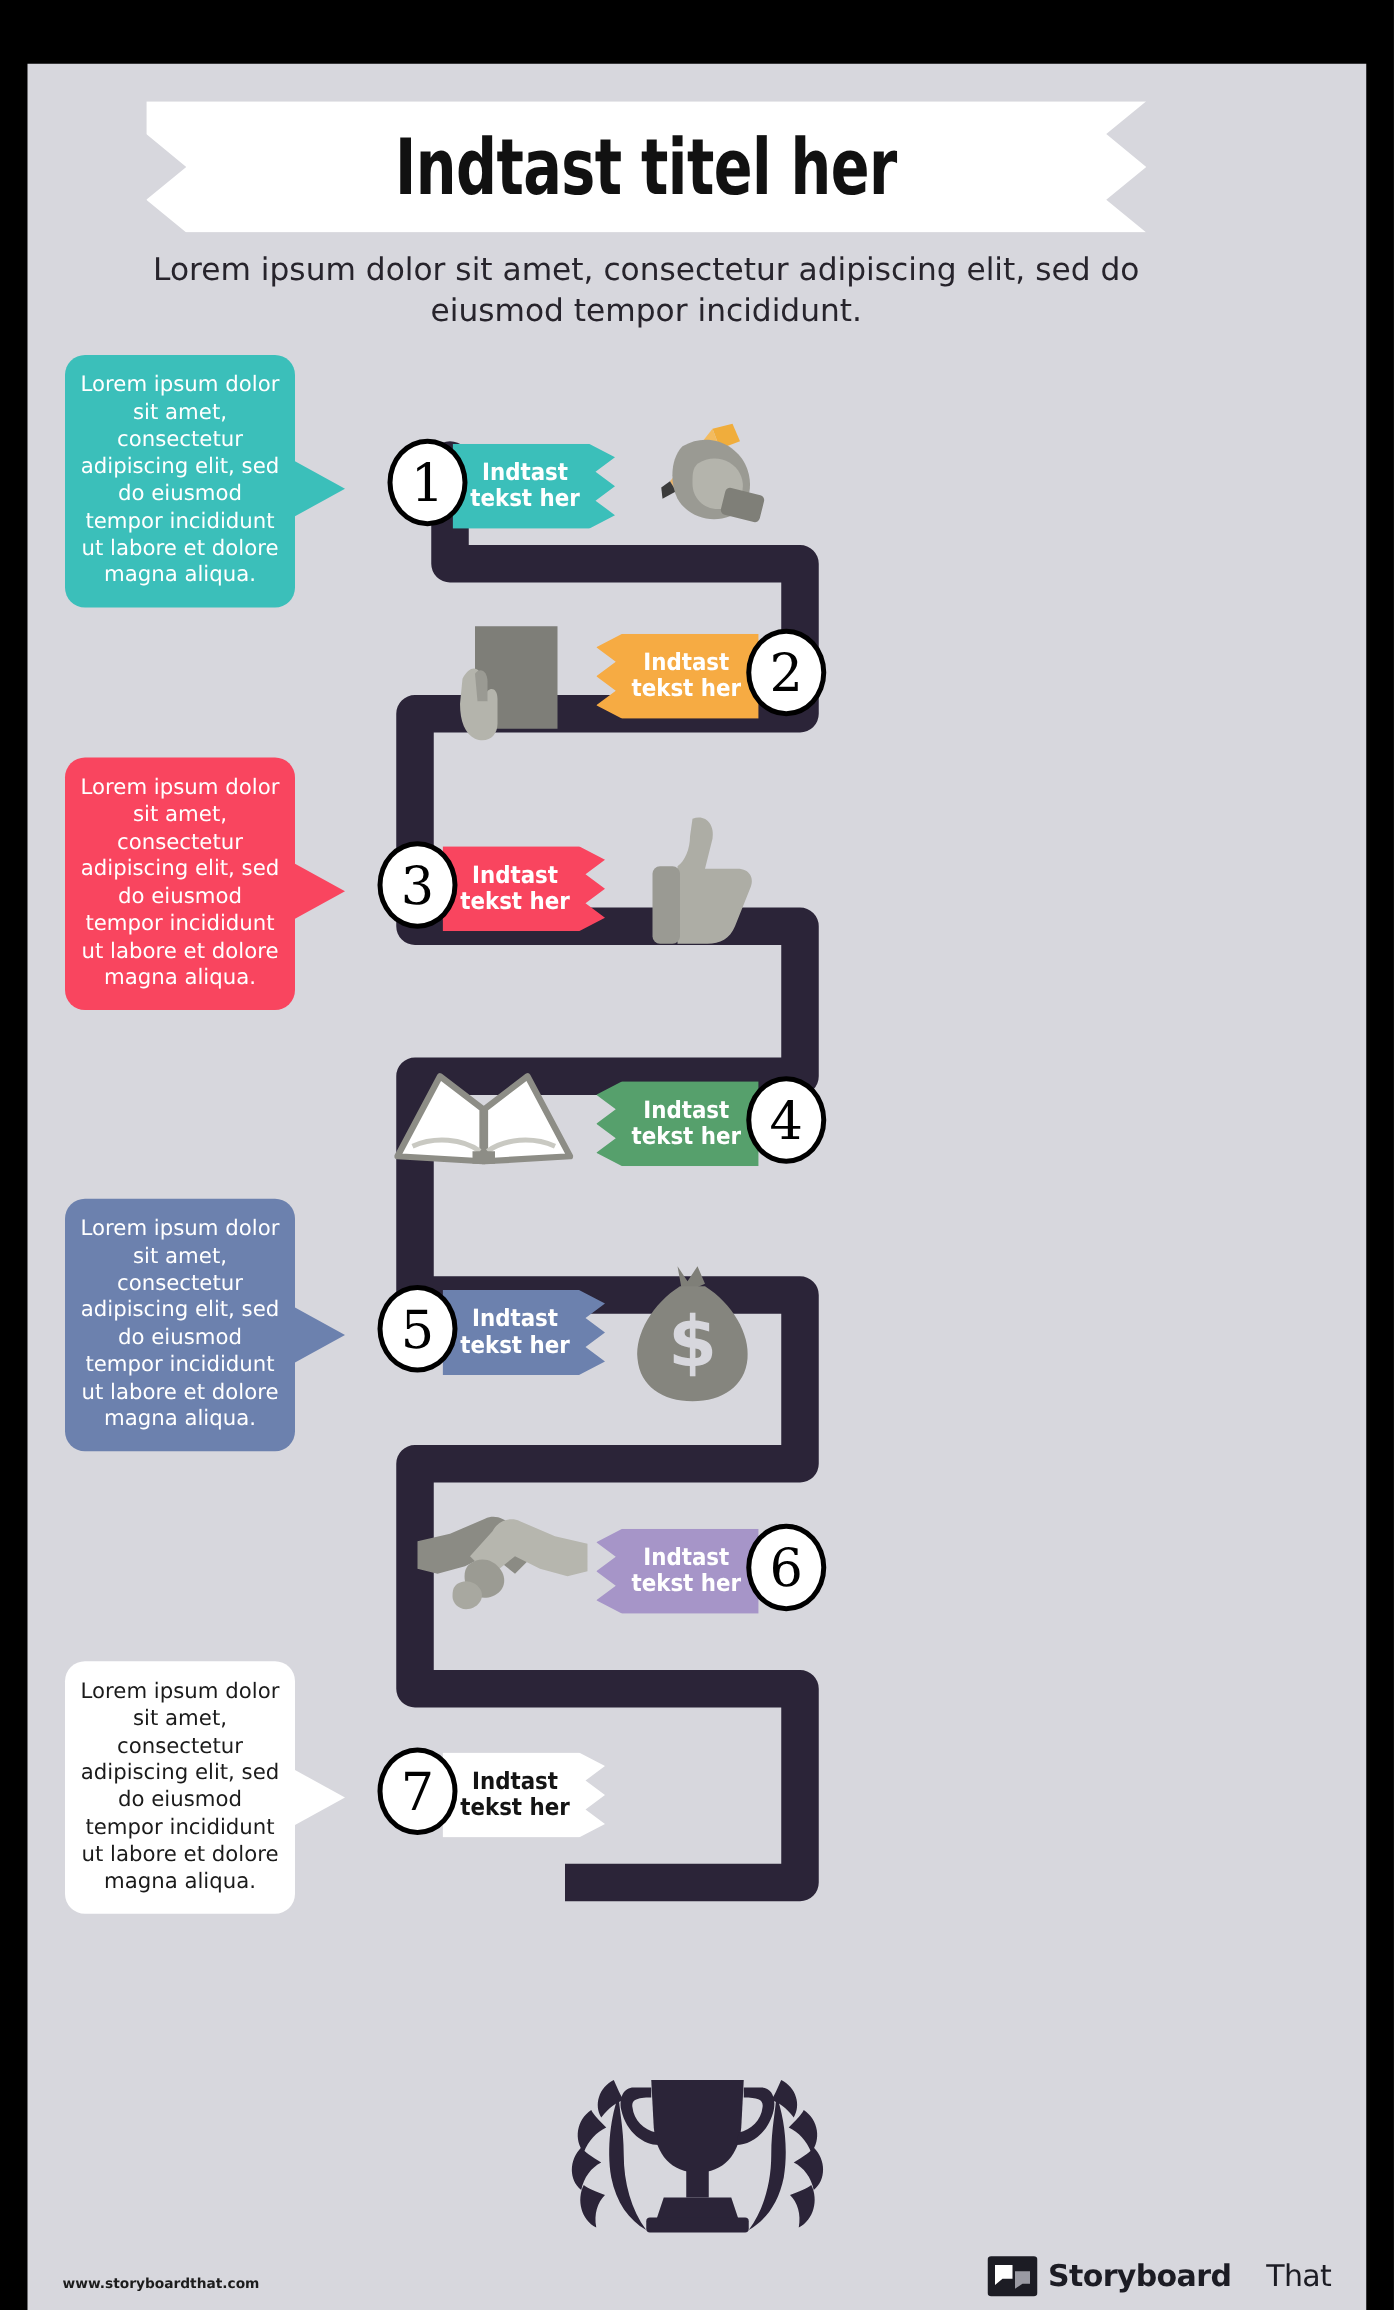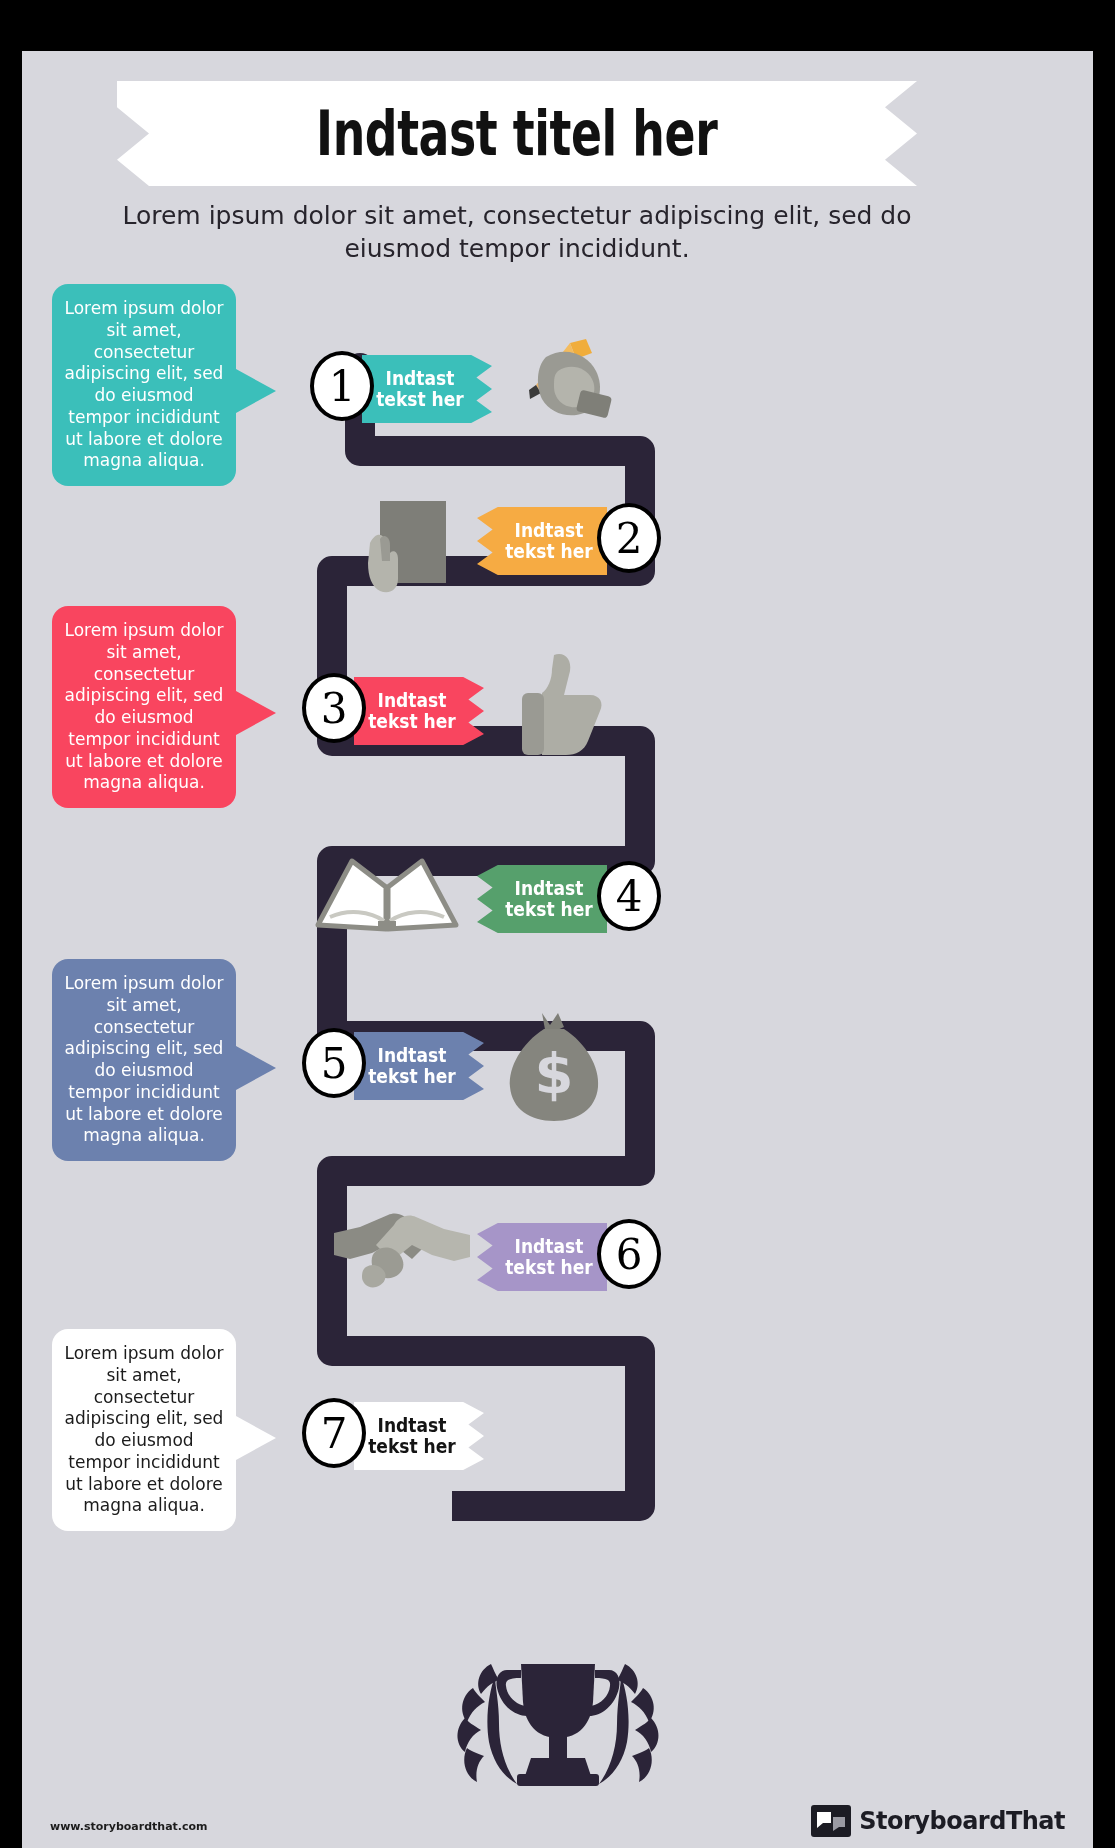--- a/index.html
+++ b/index.html
@@ -108,21 +108,21 @@
     font-size:11px; font-weight:bold; color:#1c1c1c;
     font-family:"DejaVu Sans","Liberation Sans", sans-serif;
     text-align:center;
   }
   .logo { position:absolute; right:28px; bottom:16px; display:flex; align-items:center; gap:8px; }
   .logo-mark { width:40px; height:36px; }
   .logo-text {
     font-family:"DejaVu Sans","Liberation Sans", sans-serif;
     font-size:24px; font-weight:bold; color:#1c1c24; letter-spacing:-0.5px;
   }
-  .logo-text .thin { font-weight:bold; }
+  .logo-text .thin { font-weight:normal;padding-left:28px; }
 </style>
 </head>
 <body>
 
 <div id="poster">
 
   <div class="title-wrap">
     <div class="ribbon-banner">
       <h1>Indtast titel her</h1>
     </div>

